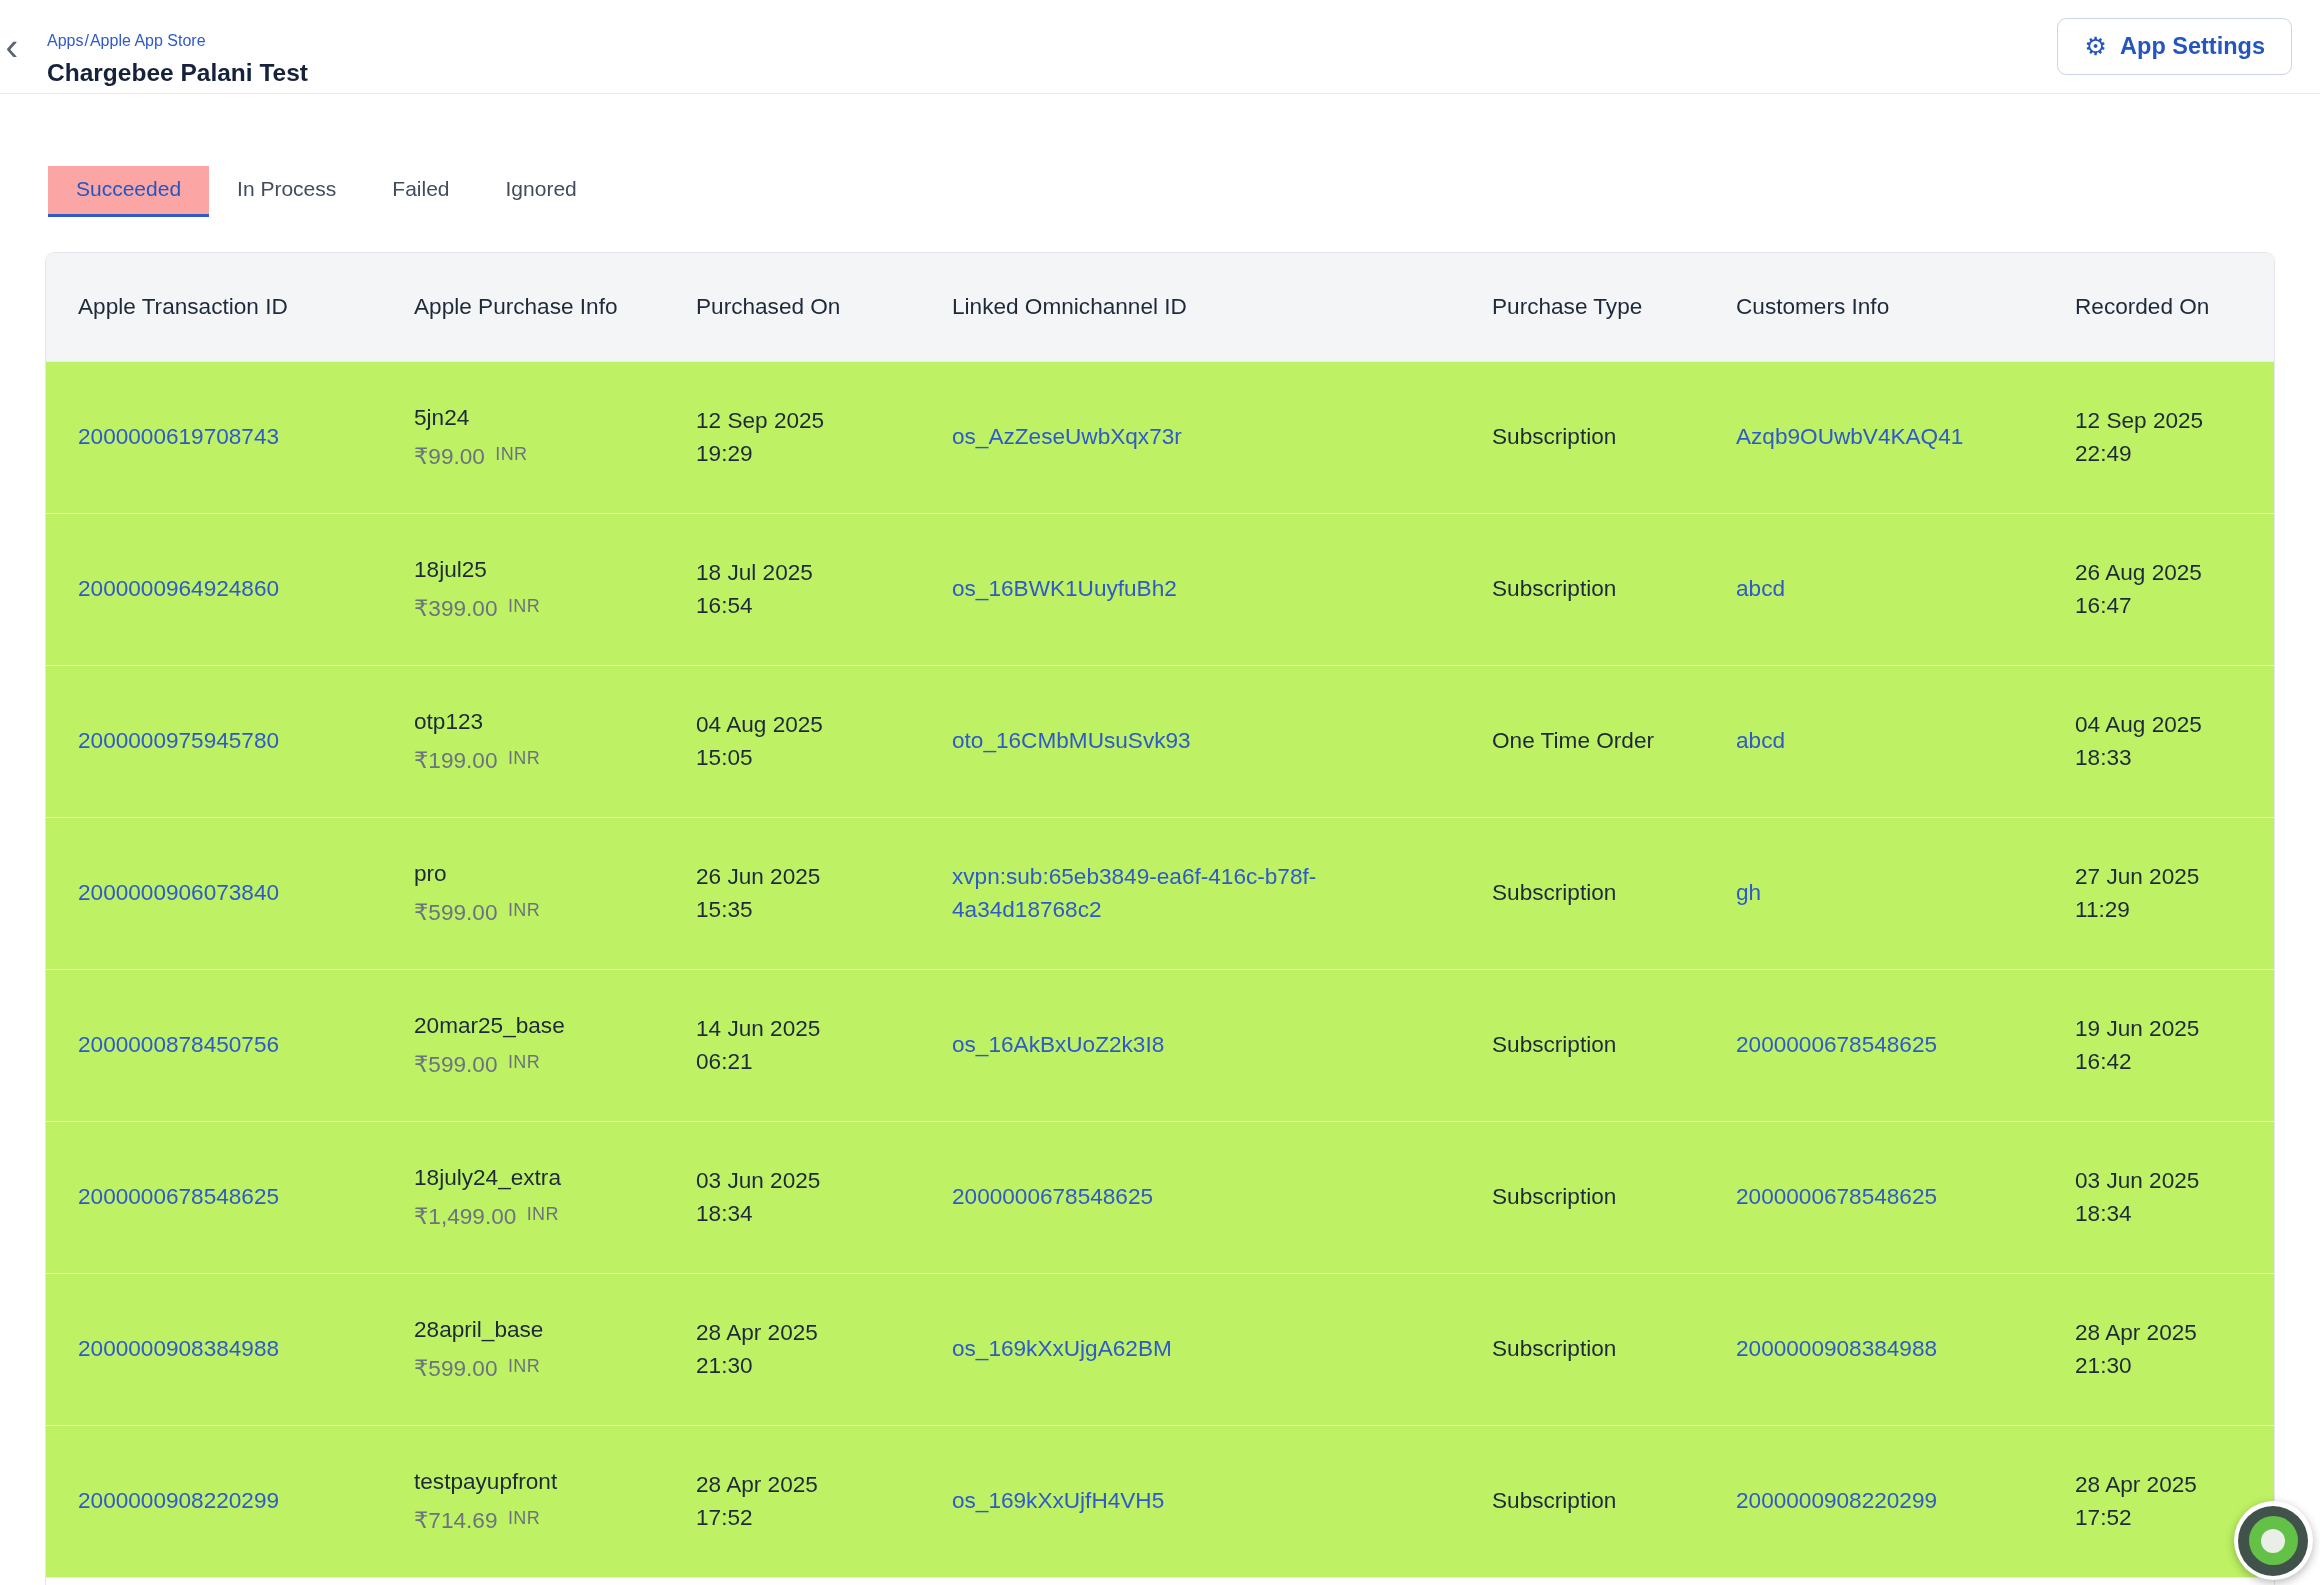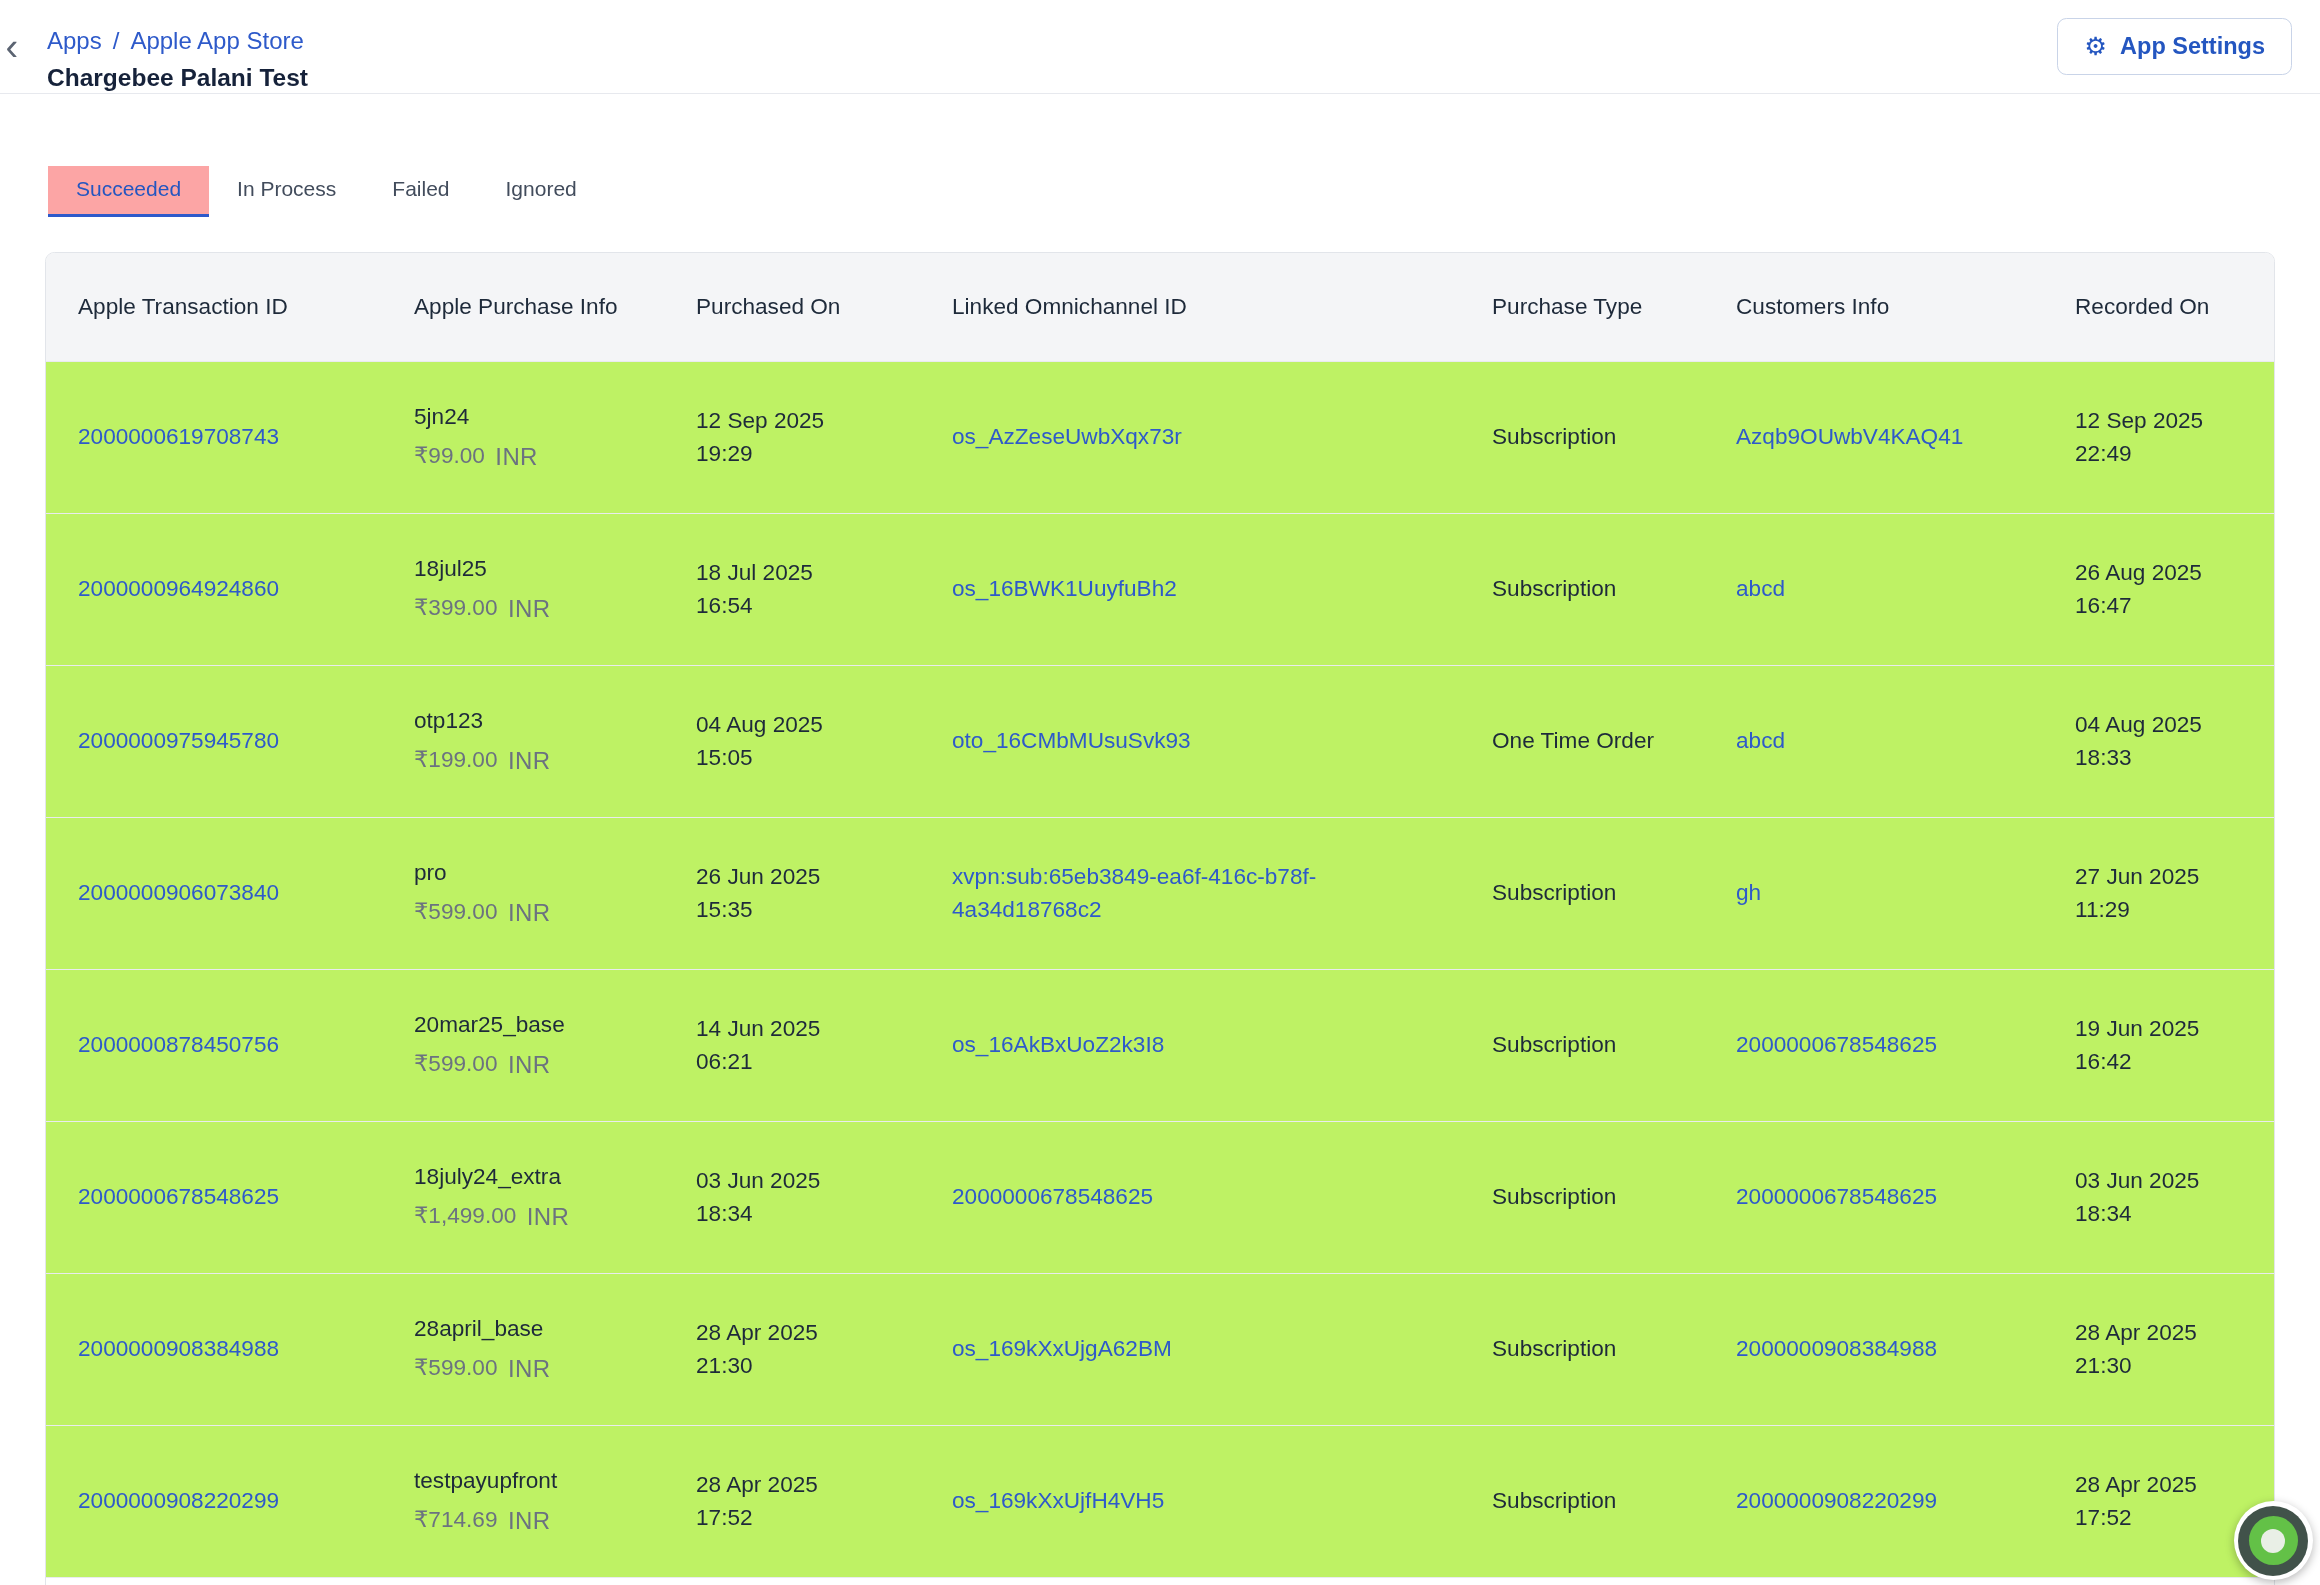--- a/index.html
+++ b/index.html
@@ -12,21 +12,21 @@
   .page-header {
     height:94px; border-bottom:0.9px solid #e7e9ee;
     display:flex; align-items:center; padding-right:28px; position:relative;
     background:#fff;
   }
   .back-chevron {
     position:absolute; left:0px; top:50%; transform:translateY(-50%);
     font-size:38px; color:#5b6472; cursor:pointer; line-height:1; padding:0 5.6px;
   }
   .header-text { margin-left:47px; display:flex; flex-direction:column; gap:8.5px; }
-  .breadcrumb { font-size:24px; display:flex; gap:11px; align-items:center;margin-top:26px; }
+  .breadcrumb { font-size:16px; display:flex; gap:1px; align-items:center;margin-top:26px; }
   .breadcrumb a { color:#2e5aca; text-decoration:none; cursor:pointer; }
   .breadcrumb .sep { color:#2e5aca; }
   .page-title { font-size:24.5px; font-weight:700; color:#16223a; }
   .app-settings-btn {
     margin-left:auto; display:flex; align-items:center; gap:13px;
     border:1.9px solid #c9d4e8; border-radius:9.4px; background:#fff;
     padding:14px 26px; color:#2456c0; font-weight:700; font-size:23.5px;
     cursor:pointer;
   }
   .gear-glyph { font-size:25.4px; line-height:1; font-family:"DejaVu Sans",sans-serif; }
@@ -55,21 +55,21 @@
   .td, .th {
     padding-left:32px; padding-right:26px; font-size:22.6px; line-height:1.45;
     color:#1e2a3a; overflow-wrap:anywhere;
   }
   .c1{width:336px;flex:none} .c2{width:282px;flex:none} .c3{width:256px;flex:none}
   .c4{width:540px;flex:none} .c5{width:244px;flex:none} .c6{width:339px;flex:none}
   .c7{flex:1}
   a.cell-link { color:#2e5aca; text-decoration:none; font-weight:500; cursor:pointer; }
   .purchase-name { color:#1e2a3a; margin-bottom:6.6px; }
   .price-line { color:#6b7280; display:flex; align-items:flex-start; }
-  .inr-label { font-size:24px; margin-left:10.4px; letter-spacing:0.4px; }
+  .inr-label { font-size:18px; margin-left:10.4px; letter-spacing:0.4px; }
   .filler-row { border-top:0.9px solid #e9ebef; height:85px; background:#fff; }
   
   .widget {
     position:absolute; right:7.5px; bottom:5.6px; width:79px; height:79px;
     border-radius:50%; background:#ffffff;
     box-shadow:0 2.8px 9.4px rgba(0,0,0,.28);
     display:flex; align-items:center; justify-content:center; cursor:pointer;
   }
   .widget-dark  { width:70px; height:70px; border-radius:50%; background:#41524a;
                   display:flex; align-items:center; justify-content:center; }

